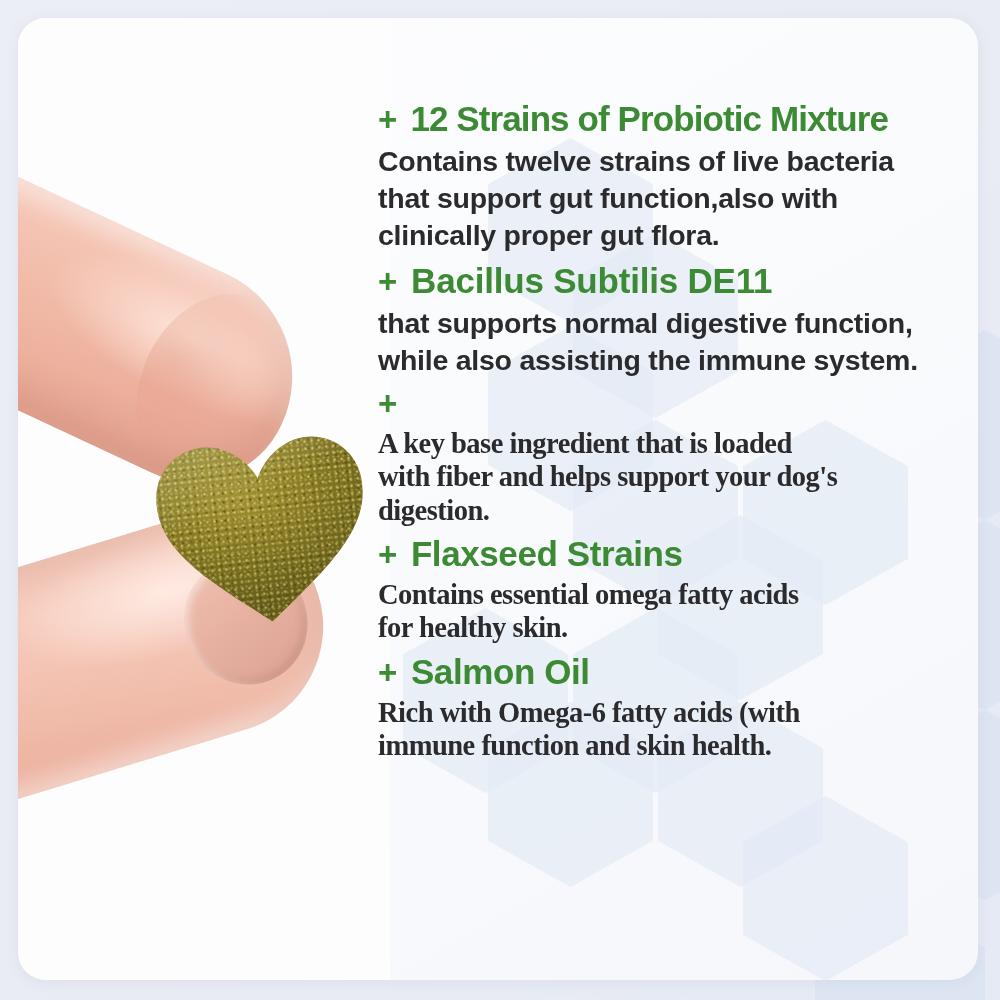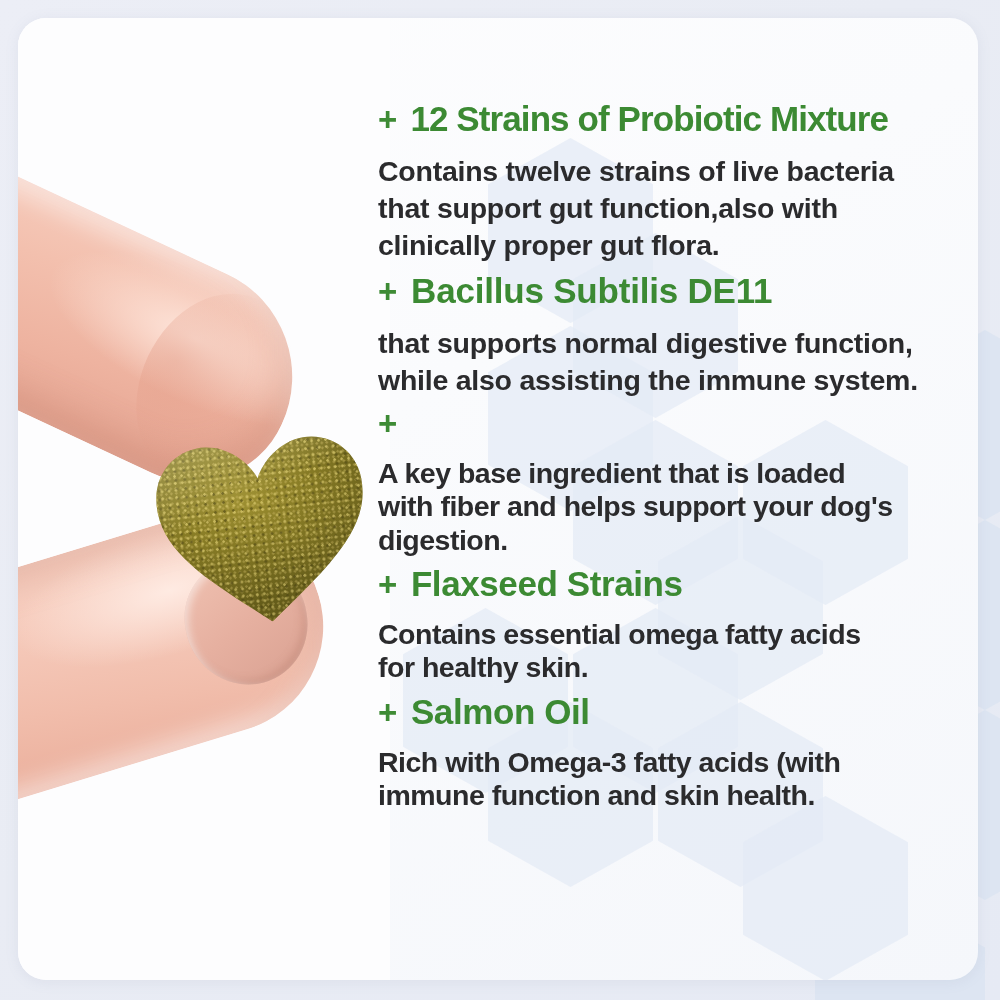--- a/index.html
+++ b/index.html
@@ -166,26 +166,26 @@
 
   
   .block.first .head { font-size:35px; letter-spacing:-.9px; }
 
   .body {
     color:#2b2b2d;
     font-size:28.5px;
     font-weight:bold;
     line-height:1.30;
     letter-spacing:-.25px;
-    margin-top:13px;
+    margin-top:3px;
   }
   .body .ln { display:block; white-space:nowrap; }
 
   
-  .block.narrow .body { line-height:1.17; letter-spacing:-.5px; }
+  .block.narrow .body { line-height:1.17; letter-spacing:-.5px;font-family:Liberation Serif, serif; }
   .block.narrow .head { letter-spacing:-.4px; }
 </style>
 </head>
 <body>
 
 <div id="page">
 
   <div class="hexlayer">
     <div class="hex" style="left:900px;top:330px;width:170px;height:190px;"></div>
     <div class="hex" style="left:900px;top:520px;width:170px;height:190px;"></div>
@@ -273,20 +273,20 @@
           <span class="ln">for healthy skin.</span>
         </div>
       </div>
 
       <div class="block narrow">
         <div class="head">
           <span class="plus">+</span>
           <span class="head-text">Salmon Oil</span>
         </div>
         <div class="body">
-          <span class="ln">Rich with Omega-3 fatty acids (with</span>
+          <span class="ln">Rich with Omega-6 fatty acids (with</span>
           <span class="ln">immune function and skin health.</span>
         </div>
       </div>
 
     </div>
   </div>
 </div>
 
 </body></html>

